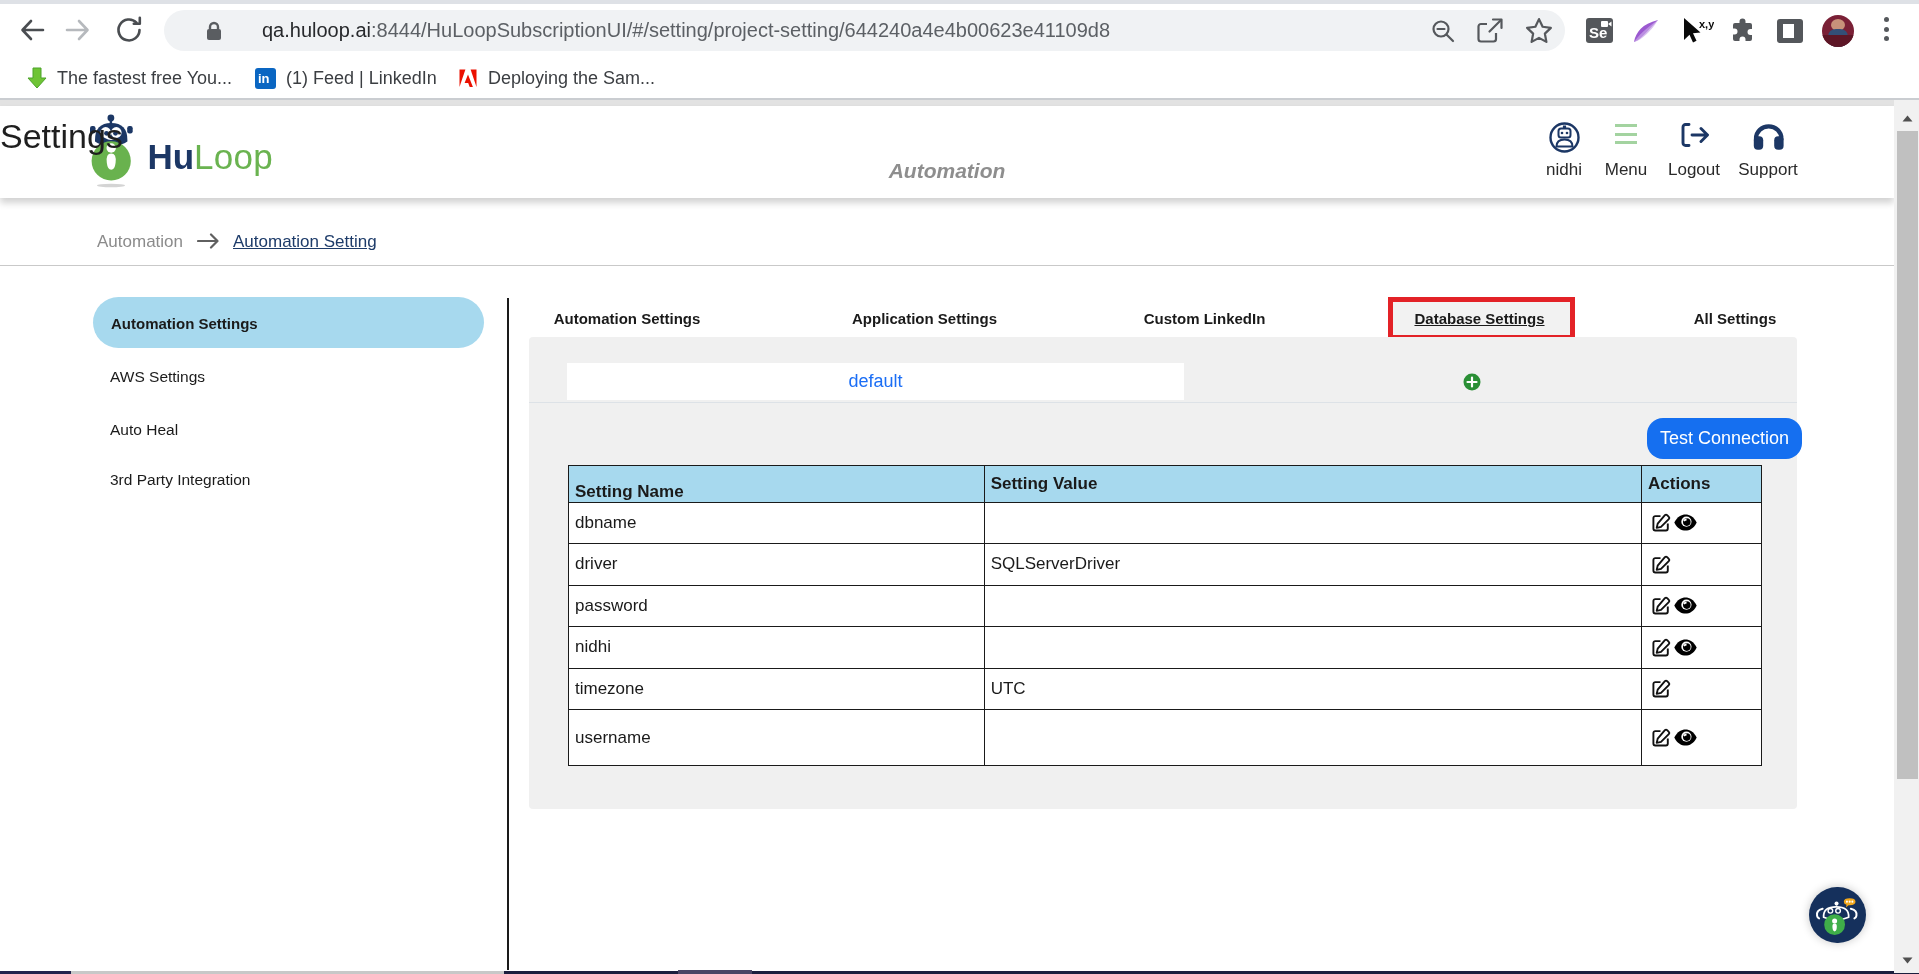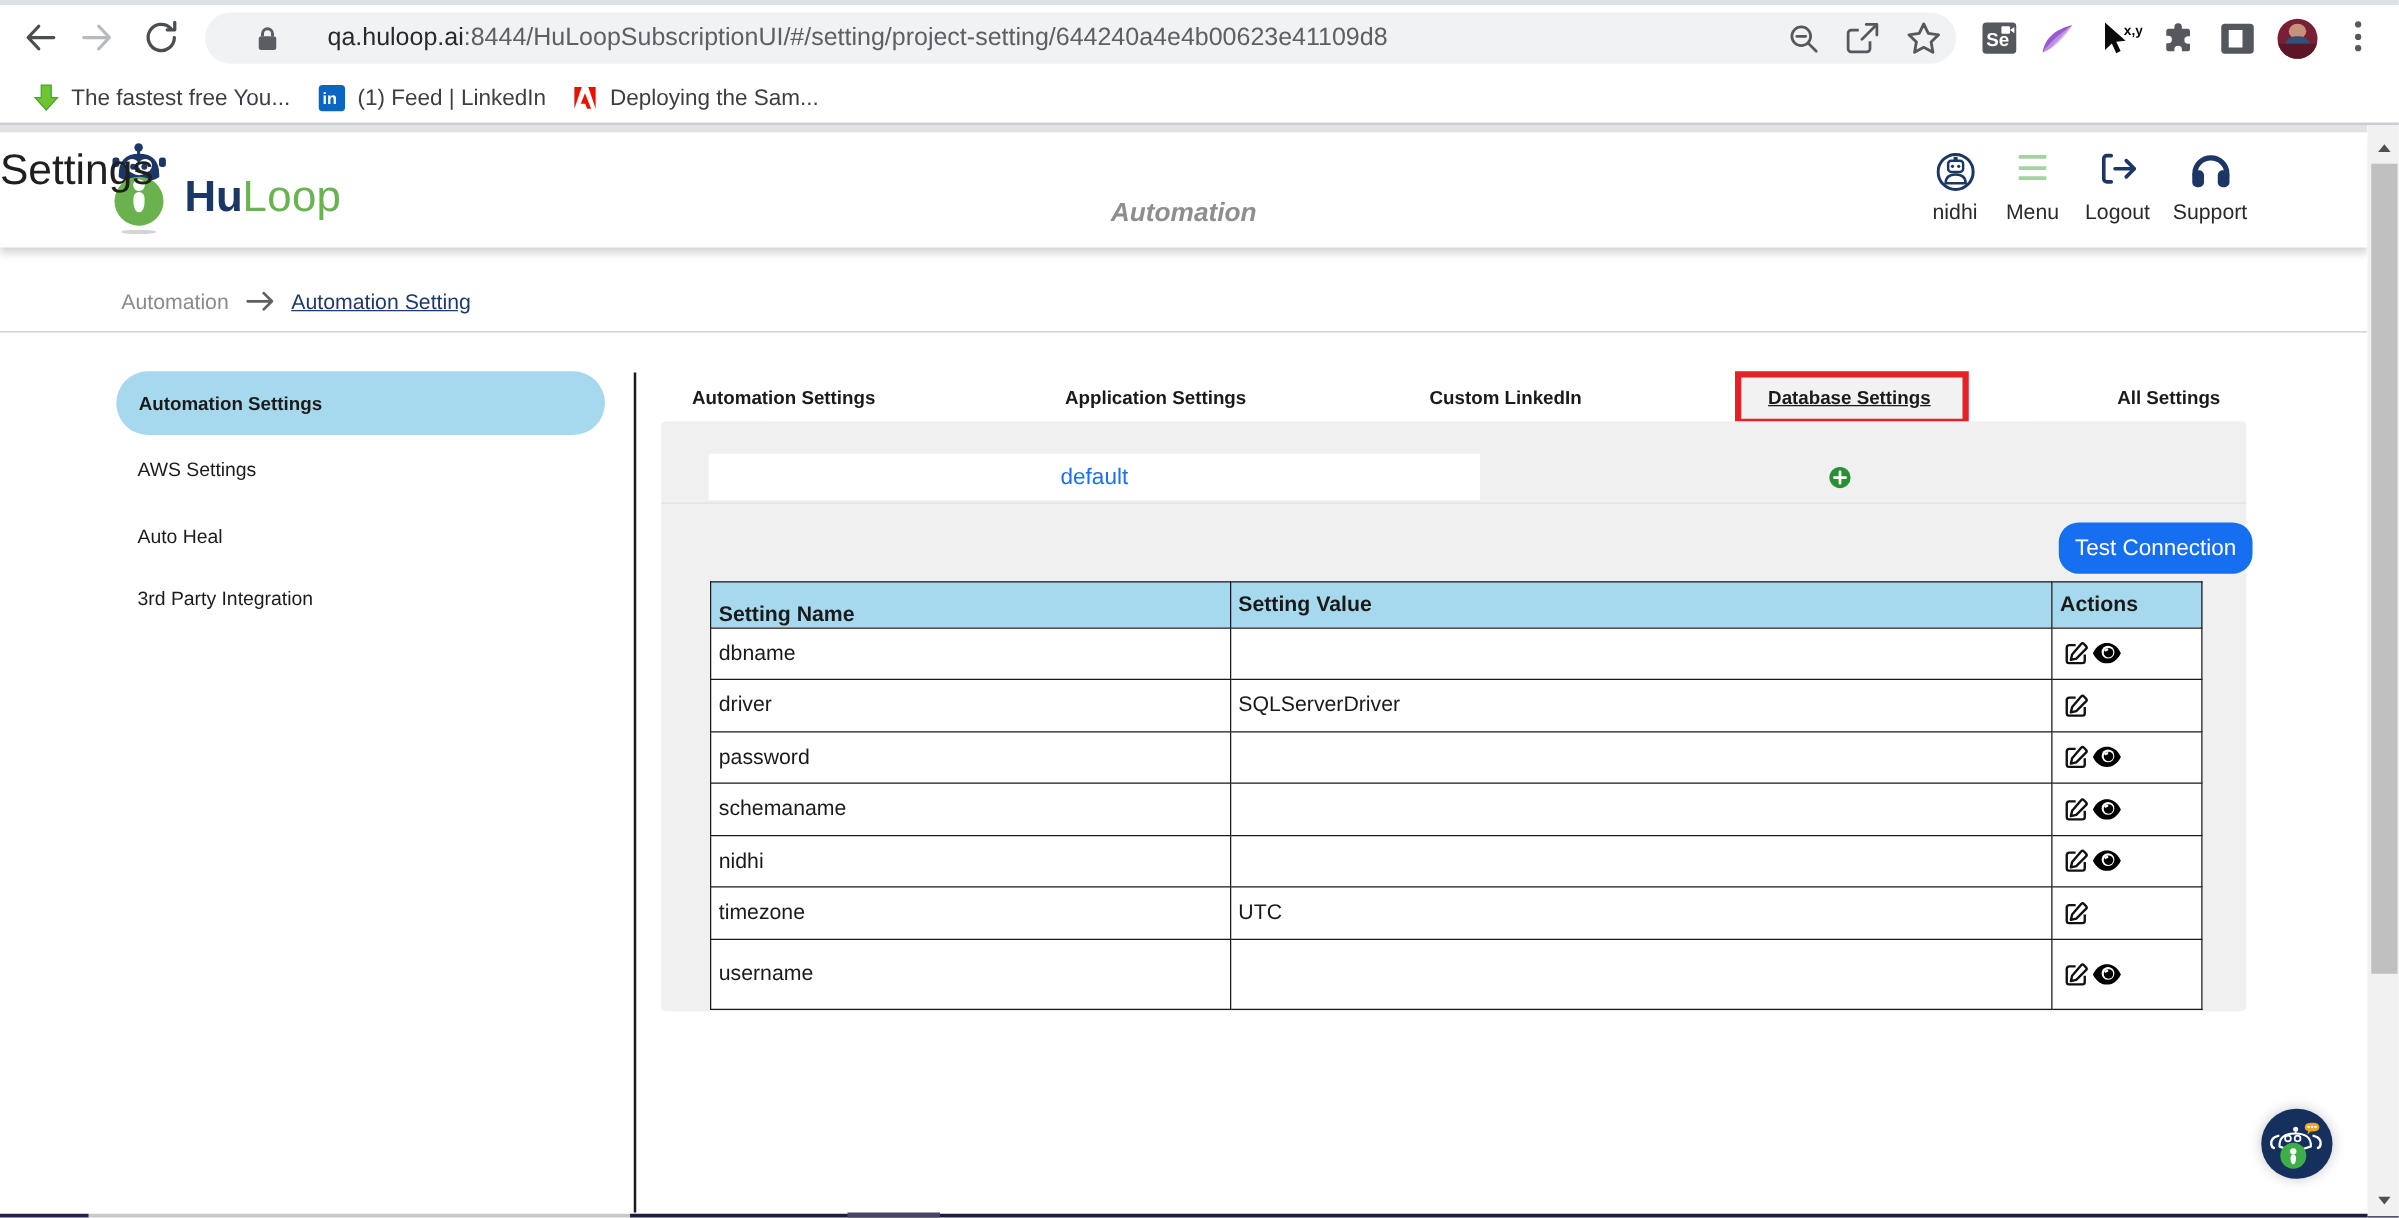--- a/index.html
+++ b/index.html
@@ -231,29 +231,20 @@
     <tr style="height:41.5px;">
           <td class="tc">password</td>
           <td class="tc"></td>
           <td class="tc ac"><svg class="edit" width="21" height="21" viewBox="0 0 21 21">
               <use href="#i-edit"></use>
             </svg><svg class="eye" width="23" height="21" viewBox="0 0 23 21">
               <use href="#i-eye"></use>
             </svg></td>
         </tr>
     <tr style="height:41.5px;">
-          <td class="tc">schemaname</td>
-          <td class="tc"></td>
-          <td class="tc ac"><svg class="edit" width="21" height="21" viewBox="0 0 21 21">
-              <use href="#i-edit"></use>
-            </svg><svg class="eye" width="23" height="21" viewBox="0 0 23 21">
-              <use href="#i-eye"></use>
-            </svg></td>
-        </tr>
-    <tr style="height:41.5px;">
           <td class="tc">nidhi</td>
           <td class="tc"></td>
           <td class="tc ac"><svg class="edit" width="21" height="21" viewBox="0 0 21 21">
               <use href="#i-edit"></use>
             </svg><svg class="eye" width="23" height="21" viewBox="0 0 23 21">
               <use href="#i-eye"></use>
             </svg></td>
         </tr>
     <tr style="height:41.5px;">
           <td class="tc">timezone</td>

